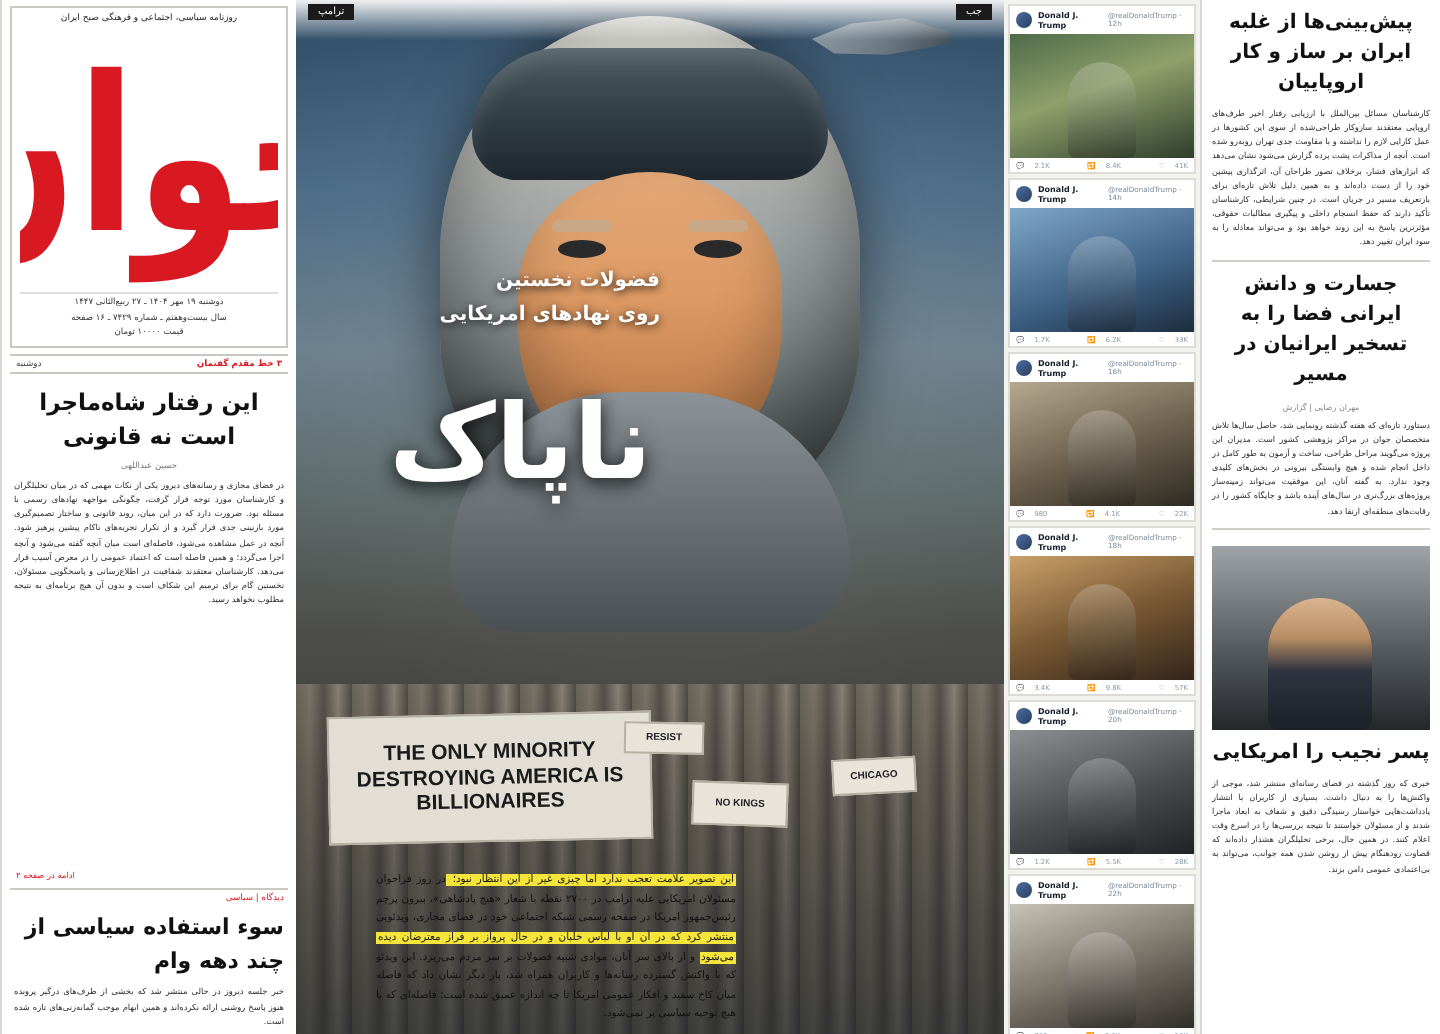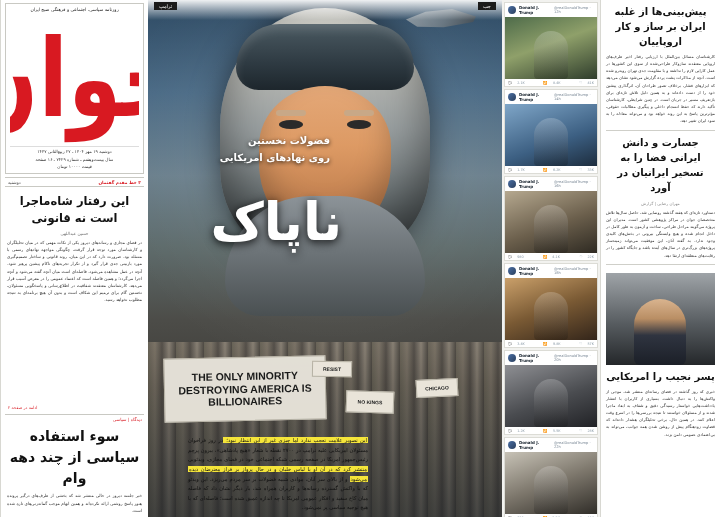--- a/index.html
+++ b/index.html
@@ -116,25 +116,25 @@
     margin: 3px 0 2px 0;
   }
   .rc-kicker {
     font-size: 4.4px;
     color: #d81921;
     text-align: right;
     padding: 0 2px;
     margin-bottom: 2px;
   }
   .rc-head2 {
-    font-size: 14px;
+    font-size: 11px;
     font-weight: bold;
     color: #111;
     line-height: 1.5;
-    text-align: center;
+    text-align: right;
     margin: 2px 2px 3px 2px;
   }
 
   
   .center-col {
     position: relative;
     width: 448px;
     height: 100%;
     background: #000;
     overflow: hidden;
@@ -275,21 +275,21 @@
     text-align: right;
     color: #ffffff;
     font-size: 10px;
     font-weight: bold;
     line-height: 1.7;
     text-shadow: 0 1px 4px rgba(0,0,0,0.85);
     direction: rtl;
   }
   .big-headline {
     position: absolute;
-    right: 160px;
+    right: 176px;
     top: 196px;
     color: #ffffff;
     font-size: 52px;
     font-weight: bold;
     line-height: 1;
     letter-spacing: -1px;
     text-shadow: 0 2px 10px rgba(0,0,0,0.9);
     direction: rtl;
   }
   .lead-box {
@@ -644,21 +644,21 @@
           </span>
         </div>
       </div>
     </div>
 
   <div class="left-col">
     <div class="lc-head">پیش‌بینی‌ها از غلبه ایران بر ساز و کار اروپاییان</div>
     <div class="lc-body">کارشناسان مسائل بین‌الملل با ارزیابی رفتار اخیر طرف‌های اروپایی معتقدند سازوکار طراحی‌شده از سوی این کشورها در عمل کارایی لازم را نداشته و با مقاومت جدی تهران روبه‌رو شده است. آنچه از مذاکرات پشت پرده گزارش می‌شود نشان می‌دهد که ابزارهای فشار، برخلاف تصور طراحان آن، اثرگذاری پیشین خود را از دست داده‌اند و به همین دلیل تلاش تازه‌ای برای بازتعریف مسیر در جریان است. در چنین شرایطی، کارشناسان تأکید دارند که حفظ انسجام داخلی و پیگیری مطالبات حقوقی، مؤثرترین پاسخ به این روند خواهد بود و می‌تواند معادله را به سود ایران تغییر دهد.</div>
 
     <div class="lc-div"></div>
-    <div class="lc-head">جسارت و دانش ایرانی فضا را به تسخیر ایرانیان در آورد</div>
+    <div class="lc-head">جسارت و دانش ایرانی فضا را به تسخیر ایرانیان در مسیر</div>
     <div class="lc-byline">مهران رضایی | گزارش</div>
     <div class="lc-body">دستاورد تازه‌ای که هفته گذشته رونمایی شد، حاصل سال‌ها تلاش متخصصان جوان در مراکز پژوهشی کشور است. مدیران این پروژه می‌گویند مراحل طراحی، ساخت و آزمون به طور کامل در داخل انجام شده و هیچ وابستگی بیرونی در بخش‌های کلیدی وجود ندارد. به گفته آنان، این موفقیت می‌تواند زمینه‌ساز پروژه‌های بزرگ‌تری در سال‌های آینده باشد و جایگاه کشور را در رقابت‌های منطقه‌ای ارتقا دهد.</div>
 
     <div class="lc-div"></div>
     <div class="lc-photo">
       <div class="person"></div>
     </div>
     <div class="lc-head">پسر نجیب را امریکایی</div>
     <div class="lc-body">خبری که روز گذشته در فضای رسانه‌ای منتشر شد، موجی از واکنش‌ها را به دنبال داشت. بسیاری از کاربران با انتشار یادداشت‌هایی خواستار رسیدگی دقیق و شفاف به ابعاد ماجرا شدند و از مسئولان خواستند تا نتیجه بررسی‌ها را در اسرع وقت اعلام کنند. در همین حال، برخی تحلیلگران هشدار داده‌اند که قضاوت زودهنگام پیش از روشن شدن همه جوانب، می‌تواند به بی‌اعتمادی عمومی دامن بزند.</div>
   </div>

